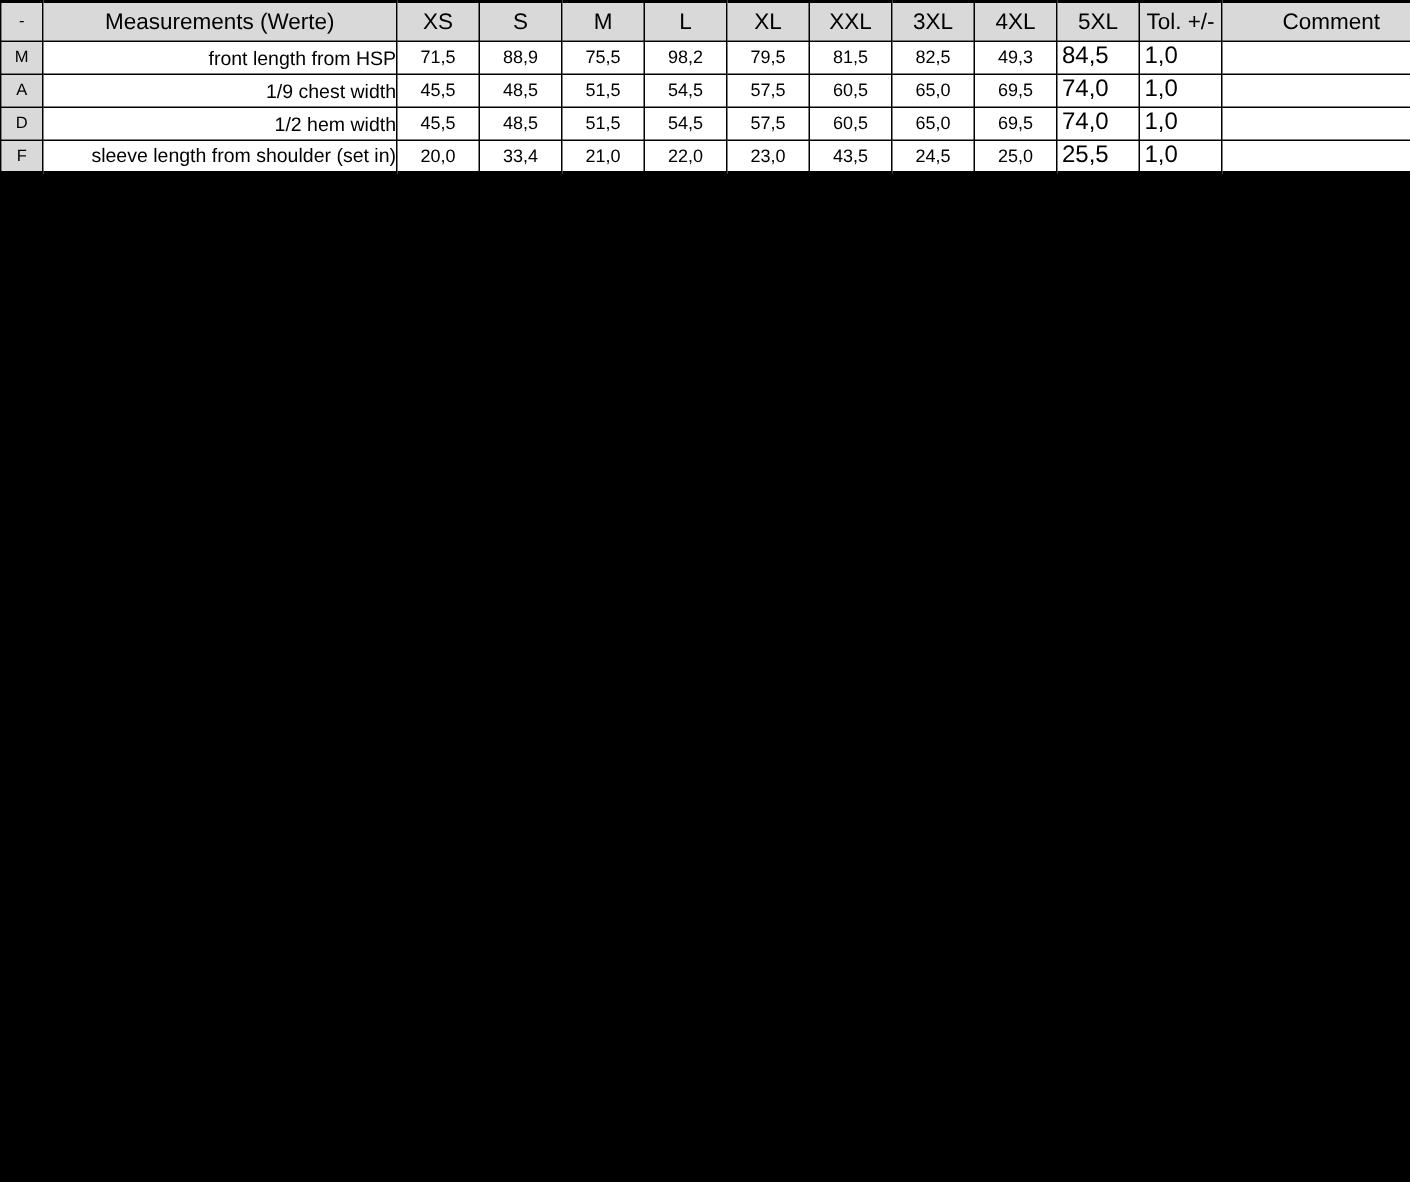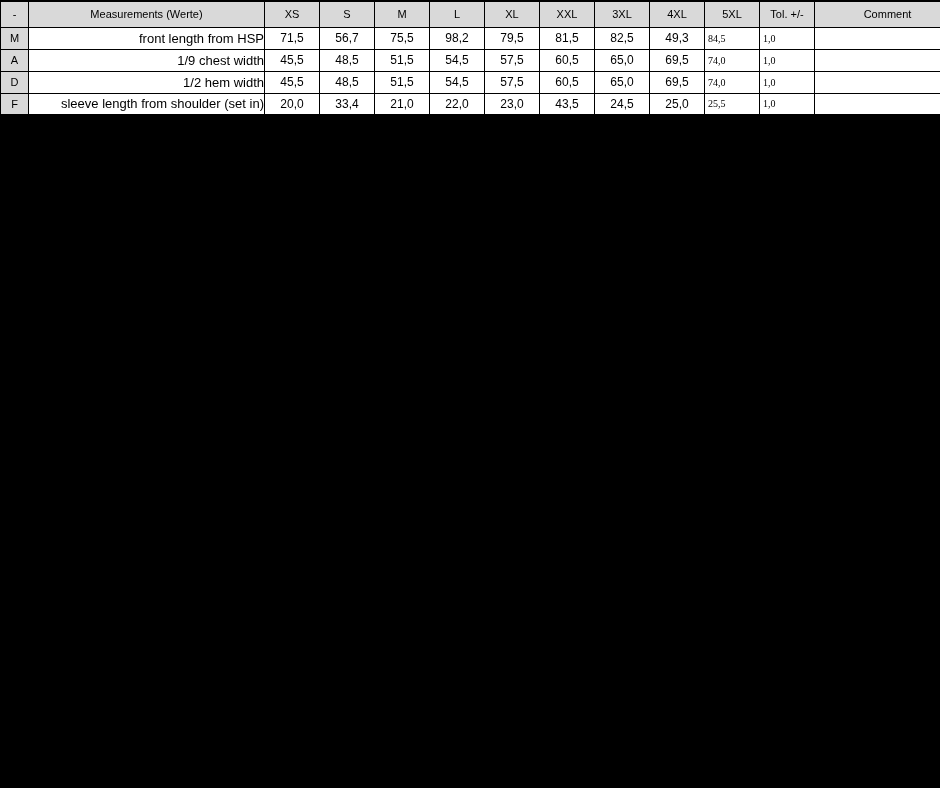--- a/index.html
+++ b/index.html
@@ -43,21 +43,21 @@
     box-sizing: border-box;
     overflow: hidden;
     white-space: nowrap;
   }
   
   tr.header-row td {
     background: #d9d9d9;
     height: 26px;
     text-align: center;
     vertical-align: middle;
-    font-size: 11px;
+    font-size: 15px;
   }
   tr.header-row td.code-col {
     font-size: 11px;
   }
   tr.header-row td.measure-col {
     text-align: center;
   }
   
   tr.data-row td {
     height: 22px;
@@ -74,22 +74,21 @@
     padding-left: 5px;
     font-size: 13px;
   }
   tr.data-row td.size-col {
     text-align: center;
     font-size: 12px;
   }
   tr.data-row td.tol-col {
     text-align: left;
     padding-left: 3px;
-    font-size: 10px;
-    font-family: Liberation Serif, serif;
+    font-size: 16px;
   }
   tr.data-row td.comment-col {
     text-align: left;
     padding-left: 3px;
     font-size: 11px;
   }
   
   col.c-code { width: 28px; }
   col.c-measure { width: 236px; }
   col.c-size { width: 55px; }
@@ -138,21 +137,21 @@
           <td class="size-col">4XL</td>
           <td class="size-col">5XL</td>
           <td class="size-col">Tol. +/-</td>
           <td class="comment-col outer-right">Comment</td>
         </tr>
 
         <tr class="data-row">
           <td class="code-col outer-left">M</td>
           <td class="measure-col">front length from HSP</td>
           <td class="size-col sep-left">71,5</td>
-          <td class="size-col">56,7</td>
+          <td class="size-col">88,9</td>
           <td class="size-col sep-left">75,5</td>
           <td class="size-col">98,2</td>
           <td class="size-col">79,5</td>
           <td class="size-col">81,5</td>
           <td class="size-col">82,5</td>
           <td class="size-col">49,3</td>
           <td class="tol-col">84,5</td>
           <td class="tol-col">1,0</td>
           <td class="comment-col outer-right"></td>
         </tr>

